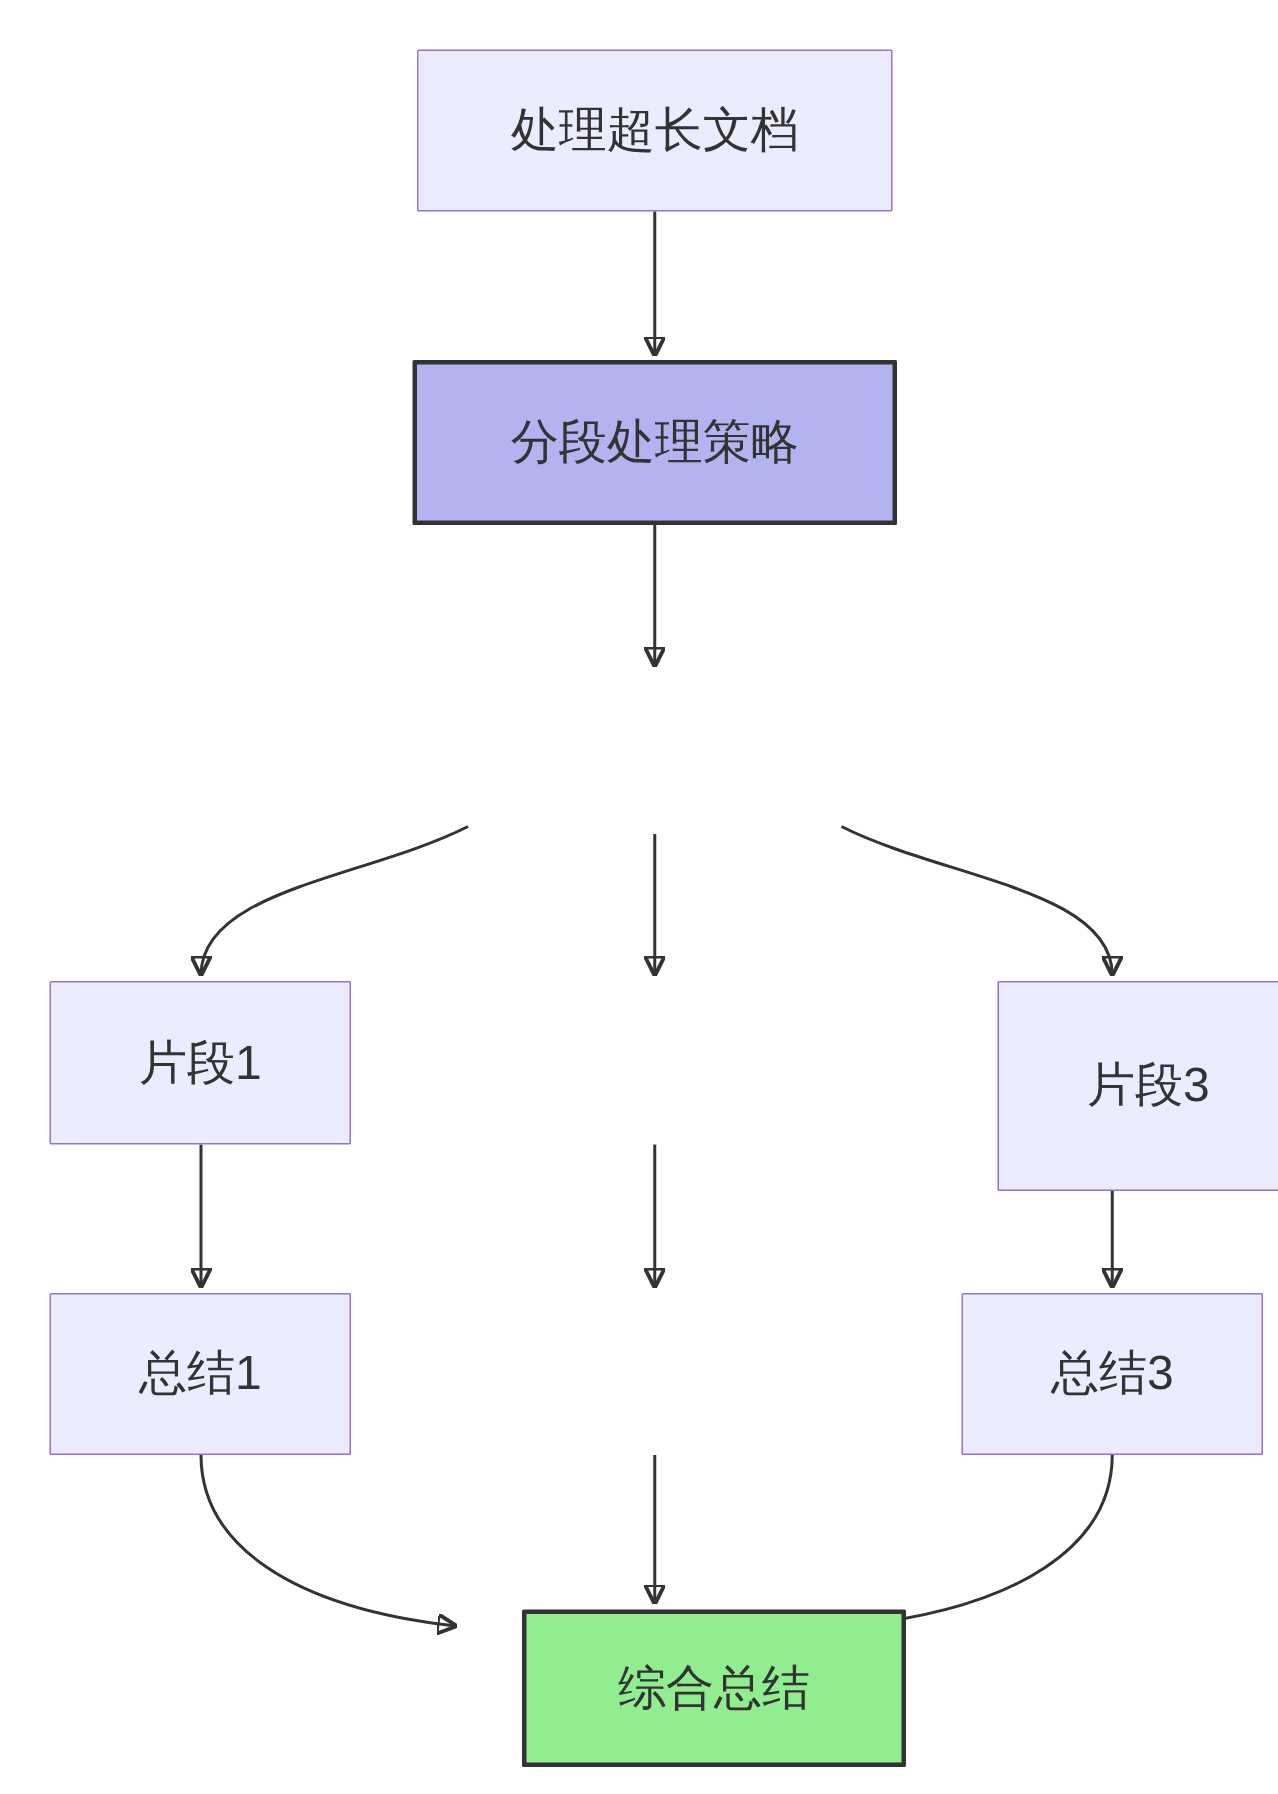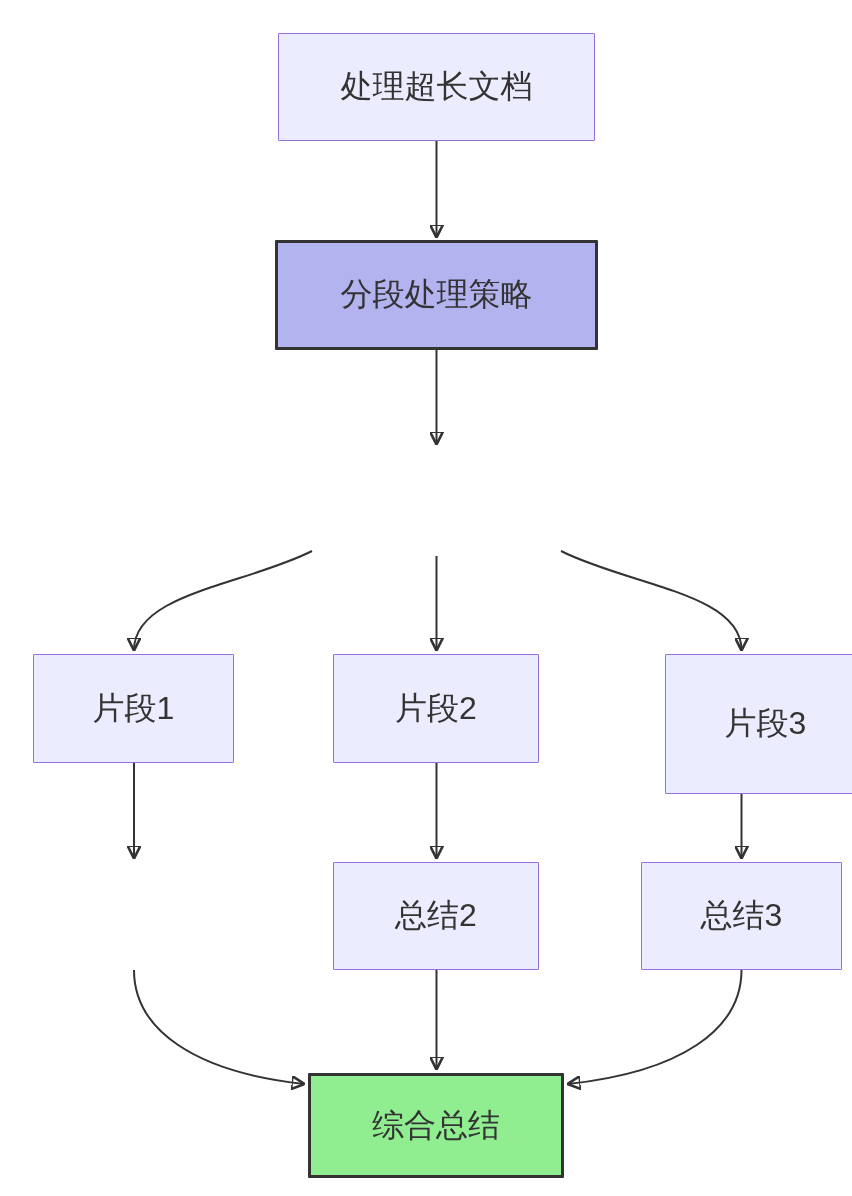--- a/index.html
+++ b/index.html
@@ -40,20 +40,21 @@
     border: 1.5px solid var(--node-border, #9370DB);
     border-radius: 1px;
   }
   .node--strategy {
     background: var(--strategy-fill, #b3b3f0);
     border: 3px solid var(--strategy-border, #333333);
   }
   .node--final {
     background: var(--final-fill, #90EE90);
     border: 3px solid var(--final-border, #333333);
+    margin-left: 40px;
   }
   
   #node-A  { left: 278px; top: 33px;   width: 317px; height: 108px; }
   #node-B  { left: 275px; top: 240px;  width: 323px; height: 110px; }
   #node-C  { left: 312px; top: 447px;  width: 249px; height: 109px; }
   #node-D1 { left: 33px;  top: 654px;  width: 201px; height: 109px; }
   #node-D2 { left: 333px; top: 654px;  width: 206px; height: 109px; }
   #node-D3 { left: 641px; top: 654px;  width: 201px; height: 140px; margin-left: 24px; }
   #node-E1 { left: 33px;  top: 862px;  width: 201px; height: 108px; }
   #node-E2 { left: 333px; top: 862px;  width: 206px; height: 108px; }
@@ -80,19 +81,18 @@
     <path d="M 436.5 763 L 436.5 858" marker-end="url(#arrow)"></path>
     <path d="M 741.5 763 L 741.5 858" marker-end="url(#arrow)"></path>
     <path d="M 134 970 C 134 1030, 195 1072, 304 1084" marker-end="url(#arrow)"></path>
     <path d="M 436.5 970 L 436.5 1069" marker-end="url(#arrow)"></path>
     <path d="M 741.5 970 C 741.5 1030, 680 1072, 568 1084" marker-end="url(#arrow)"></path>
   </svg>
 
   <div id="node-A" class="node">处理超长文档</div>
   <div id="node-B" class="node node--strategy">分段处理策略</div>
   <div id="node-D1" class="node">片段1</div>
-  <div id="node-D2" class="node">片段2</div>
   <div id="node-D3" class="node">片段3</div>
-  <div id="node-E2" class="node">总结2</div>
+  <div id="node-E1" class="node">总结1</div>
   <div id="node-E3" class="node">总结3</div>
   <div id="node-F" class="node node--final">综合总结</div>
 
 </div>
 
 </body></html>

